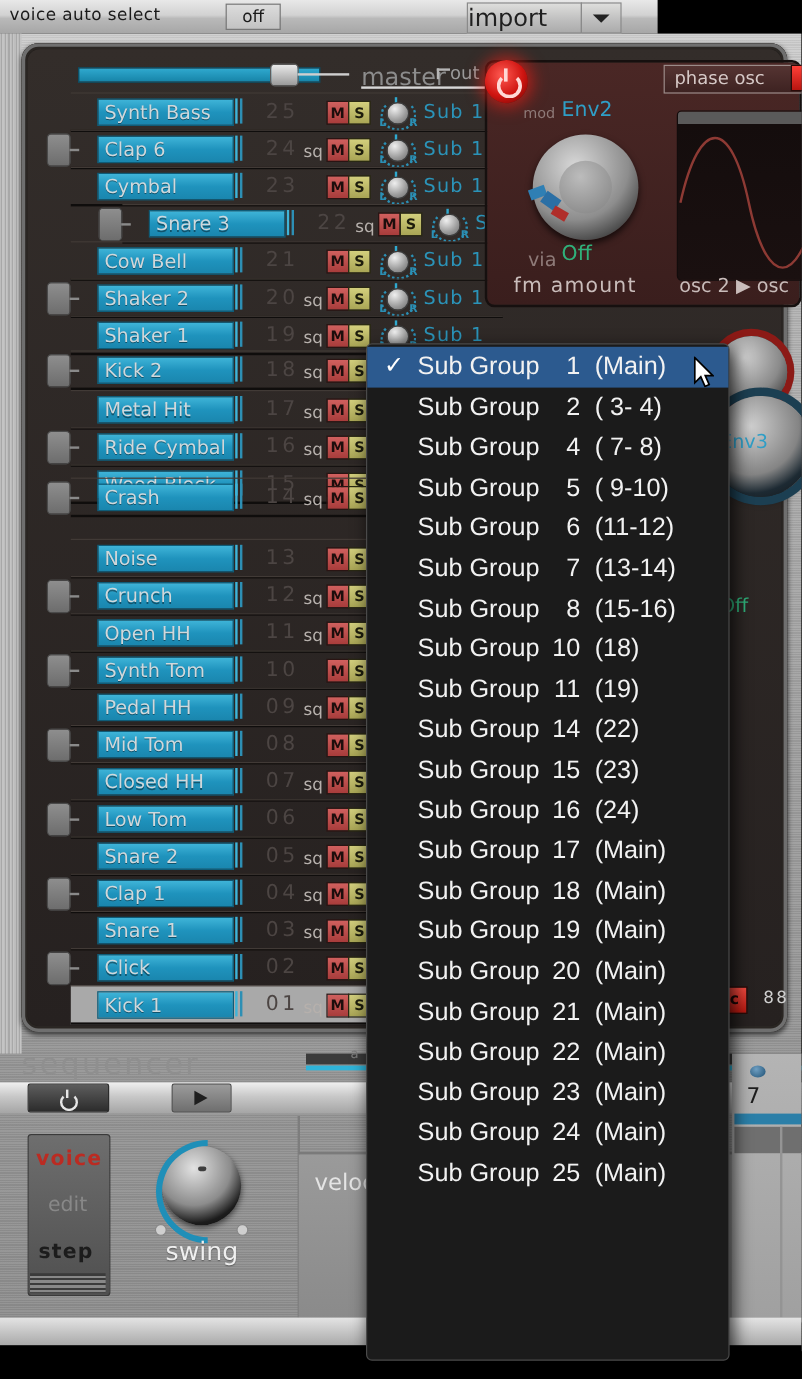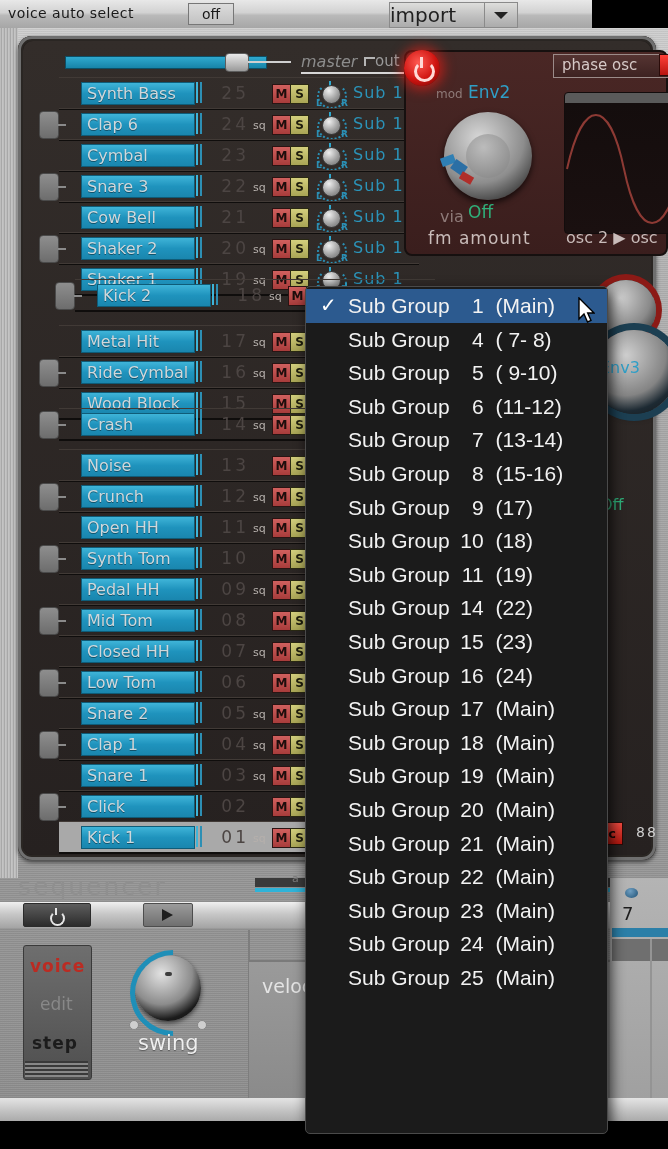--- a/index.html
+++ b/index.html
@@ -2,21 +2,21 @@
 <html><head>
 <meta charset="utf-8">
 <style>
   html,body{margin:0;padding:0;background:#000;}
   body{width:668px;height:1149px;position:relative;overflow:hidden;
        font-family:"Liberation Sans","DejaVu Sans",sans-serif;}
 
   
   #topbar{position:absolute;left:0;top:0;width:548px;height:28px;
     background:linear-gradient(to bottom,#e8e8e8 0%,#d2d2d2 45%,#b9b9b9 55%,#a6a6a6 100%);
-    border-bottom:1px solid #6e6e6e;padding-left:44px;}
+    border-bottom:1px solid #6e6e6e;}
   #vas-label{position:absolute;left:8px;top:5px;font-size:14px;color:#1a1a1a;
     letter-spacing:.4px;font-family:"DejaVu Sans",sans-serif;}
   #vas-value{position:absolute;left:188px;top:3px;width:44px;height:20px;
     background:linear-gradient(to bottom,#dcdcdc,#c2c2c2);border:1px solid #777;
     text-align:center;font-size:14px;color:#1a1a1a;line-height:20px;
     font-family:"DejaVu Sans",sans-serif;}
   #import-btn{position:absolute;left:389px;top:2px;width:94px;height:24px;
     background:linear-gradient(to bottom,#dededc,#bdbdbd 60%,#ababab);
     border:1px solid #8a8a8a;text-align:left;font-size:20px;color:#1f1f1f;
     line-height:24px;font-family:"DejaVu Sans",sans-serif;}
@@ -46,22 +46,22 @@
   #mixer-inner{position:absolute;left:5px;top:5px;width:628px;height:814px;
     background:linear-gradient(to bottom,#332d2a,#262120);border-radius:10px;}
 
   
   #masterrow{position:absolute;left:42px;top:8px;width:380px;height:26px;}
   #mslider{position:absolute;left:0;top:7px;width:200px;height:11px;
     background:linear-gradient(to bottom,#2fa9cf,#1784a8);border:1px solid #0d4f66;}
   #mknob{position:absolute;left:160px;top:4px;width:22px;height:17px;border-radius:4px;
     background:linear-gradient(to bottom,#e9e9e9,#9a9a9a);border:1px solid #5d5d5d;}
   #mline{position:absolute;left:183px;top:12px;width:43px;height:2px;background:#cfcfcf;}
-  #master-label{position:absolute;left:236px;top:3px;font-size:16px;color:#8c8c8c;
-    font-family:"DejaVu Sans",sans-serif;font-style:italic;}
+  #master-label{position:absolute;left:236px;top:3px;font-size:20px;color:#8c8c8c;
+    font-family:"DejaVu Sans",sans-serif;}
   #out-label{position:absolute;left:310px;top:3px;font-size:15px;color:#9a9a9a;
     font-family:"DejaVu Sans",sans-serif;}
   #out-l{position:absolute;left:299px;top:8px;width:11px;height:2px;background:#b5b5b5;}
   #out-l2{position:absolute;left:299px;top:8px;width:2px;height:9px;background:#b5b5b5;}
   #out-r{position:absolute;left:352px;top:8px;width:12px;height:2px;background:#b5b5b5;}
   #out-r2{position:absolute;left:362px;top:8px;width:2px;height:9px;background:#b5b5b5;}
   #out-underline{position:absolute;left:236px;top:23px;width:128px;height:2px;background:#d7d7d7;}
 
   
   #tracks{position:absolute;left:36px;top:36px;width:360px;height:776px;}
@@ -74,21 +74,21 @@
   .tname{position:absolute;left:22px;top:4px;width:112px;height:21px;
     background:linear-gradient(to bottom,#3fb4d8 0%,#1f93bd 50%,#1a86ae 100%);
     border:1px solid #0f5c78;}
   .tname span{position:absolute;left:5px;top:1px;font-size:16px;color:#cfd8dc;
     white-space:nowrap;font-family:"DejaVu Sans",sans-serif;
     text-shadow:0 1px 0 rgba(0,0,0,.4);}
   .tbar1{position:absolute;left:137px;top:4px;width:2px;height:21px;background:#3fb4d8;}
   .tbar2{position:absolute;left:141px;top:4px;width:2px;height:21px;background:#2d8fb4;}
   .tnum{position:absolute;left:148px;top:5px;width:42px;text-align:right;font-size:17px;
     color:#4c4543;letter-spacing:3px;font-family:"DejaVu Sans",sans-serif;}
-  .tsq{position:absolute;left:194px;top:10px;font-size:11px;color:#b6b0ac;
+  .tsq{position:absolute;left:194px;top:10px;font-size:14px;color:#b6b0ac;
     font-family:"DejaVu Sans",sans-serif;}
   .tm{position:absolute;left:213px;top:6px;width:17px;height:18px;
     background:linear-gradient(to bottom,#d0605e,#a83c3b);border:1px solid #2a1413;
     font-size:12px;font-weight:bold;color:#1d0d0c;text-align:center;line-height:18px;
     font-family:"DejaVu Sans",sans-serif;}
   .ts{position:absolute;left:231px;top:6px;width:17px;height:18px;
     background:linear-gradient(to bottom,#d3cf7d,#a9a555);border:1px solid #2a2913;
     font-size:12px;font-weight:bold;color:#1d1c0c;text-align:center;line-height:18px;
     font-family:"DejaVu Sans",sans-serif;}
   .pan{position:absolute;left:258px;top:3px;width:26px;height:26px;}
@@ -320,21 +320,21 @@
           <div class="ts">S</div>
           <div class="pan">
             <div class="arc"></div>
             <div class="tick"></div>
             <div class="pk"></div>
             <div class="ll">L</div>
             <div class="rr">R</div>
           </div>
           <div class="tsub">Sub  1</div>
         </div>
-        <div class="trow" style="top: 93px;">
+        <div class="trow" style="top: 93px; margin-left: 43px;">
           <div class="tabh" style="top: 2px;"></div>
           <div class="tname">
             <span>Snare 3</span>
           </div>
           <div class="tbar1"></div>
           <div class="tbar2"></div>
           <div class="tnum">22</div>
           <div class="tsq">sq</div>
           <div class="tm">M</div>
           <div class="ts">S</div>
@@ -397,21 +397,21 @@
           <div class="ts">S</div>
           <div class="pan">
             <div class="arc"></div>
             <div class="tick"></div>
             <div class="pk"></div>
             <div class="ll">L</div>
             <div class="rr">R</div>
           </div>
           <div class="tsub">Sub  1</div>
         </div>
-        <div class="trow" style="top: 202px; margin-left: 16px;">
+        <div class="trow" style="top: 215px;">
           <div class="tabh" style="top: 2px;"></div>
           <div class="tname">
             <span>Kick 2</span>
           </div>
           <div class="tbar1"></div>
           <div class="tbar2"></div>
           <div class="tnum">18</div>
           <div class="tsq">sq</div>
           <div class="tm">M</div>
           <div class="ts">S</div>
@@ -470,21 +470,21 @@
           <div class="tm">M</div>
           <div class="ts">S</div>
           <div class="pan">
             <div class="arc"></div>
             <div class="tick"></div>
             <div class="pk"></div>
             <div class="ll">L</div>
             <div class="rr">R</div>
           </div>
         </div>
-        <div class="trow" style="top: 331px;">
+        <div class="trow" style="top: 321px;">
           <div class="tabh" style="top: 2px;"></div>
           <div class="tname">
             <span>Crash</span>
           </div>
           <div class="tbar1"></div>
           <div class="tbar2"></div>
           <div class="tnum">14</div>
           <div class="tsq">sq</div>
           <div class="tm">M</div>
           <div class="ts">S</div>
@@ -807,26 +807,26 @@
   
   
   
   
 </div>
 
 <div id="bottomstrip"></div>
 
 <div id="menu">
     <div class="mitem hl"><span class="chk">✓</span><span>Sub Group</span><span class="mnum">1</span><span class="mpar">(Main)</span></div>
+    <div class="mitem"><span>Sub Group</span><span class="mnum">2</span><span class="mpar">( 3- 4)</span></div>
     <div class="mitem"><span>Sub Group</span><span class="mnum">4</span><span class="mpar">( 7- 8)</span></div>
     <div class="mitem"><span>Sub Group</span><span class="mnum">5</span><span class="mpar">( 9-10)</span></div>
     <div class="mitem"><span>Sub Group</span><span class="mnum">6</span><span class="mpar">(11-12)</span></div>
     <div class="mitem"><span>Sub Group</span><span class="mnum">7</span><span class="mpar">(13-14)</span></div>
     <div class="mitem"><span>Sub Group</span><span class="mnum">8</span><span class="mpar">(15-16)</span></div>
-    <div class="mitem"><span>Sub Group</span><span class="mnum">9</span><span class="mpar">(17)</span></div>
     <div class="mitem"><span>Sub Group</span><span class="mnum">10</span><span class="mpar">(18)</span></div>
     <div class="mitem"><span>Sub Group</span><span class="mnum">11</span><span class="mpar">(19)</span></div>
     <div class="mitem"><span>Sub Group</span><span class="mnum">14</span><span class="mpar">(22)</span></div>
     <div class="mitem"><span>Sub Group</span><span class="mnum">15</span><span class="mpar">(23)</span></div>
     <div class="mitem"><span>Sub Group</span><span class="mnum">16</span><span class="mpar">(24)</span></div>
     <div class="mitem"><span>Sub Group</span><span class="mnum">17</span><span class="mpar">(Main)</span></div>
     <div class="mitem"><span>Sub Group</span><span class="mnum">18</span><span class="mpar">(Main)</span></div>
     <div class="mitem"><span>Sub Group</span><span class="mnum">19</span><span class="mpar">(Main)</span></div>
     <div class="mitem"><span>Sub Group</span><span class="mnum">20</span><span class="mpar">(Main)</span></div>
     <div class="mitem"><span>Sub Group</span><span class="mnum">21</span><span class="mpar">(Main)</span></div>

